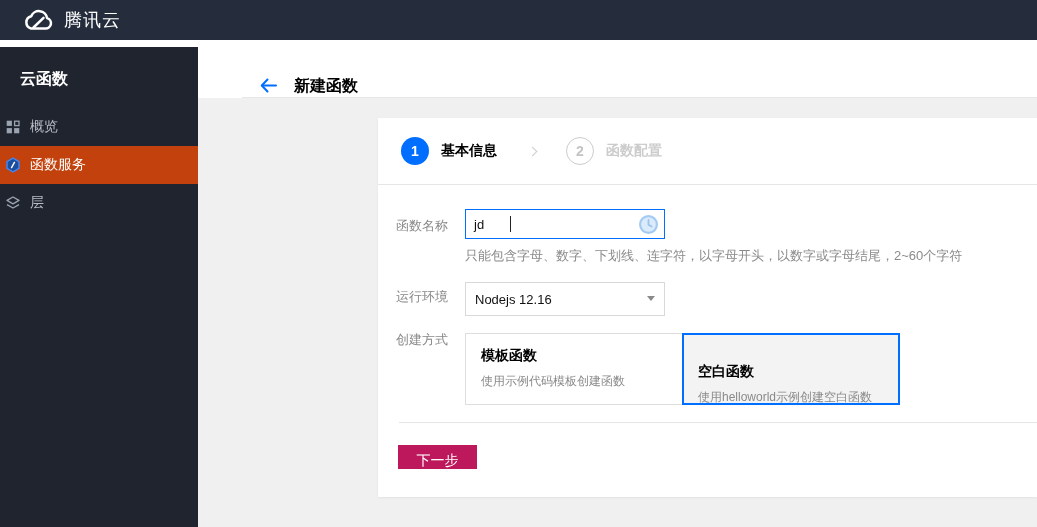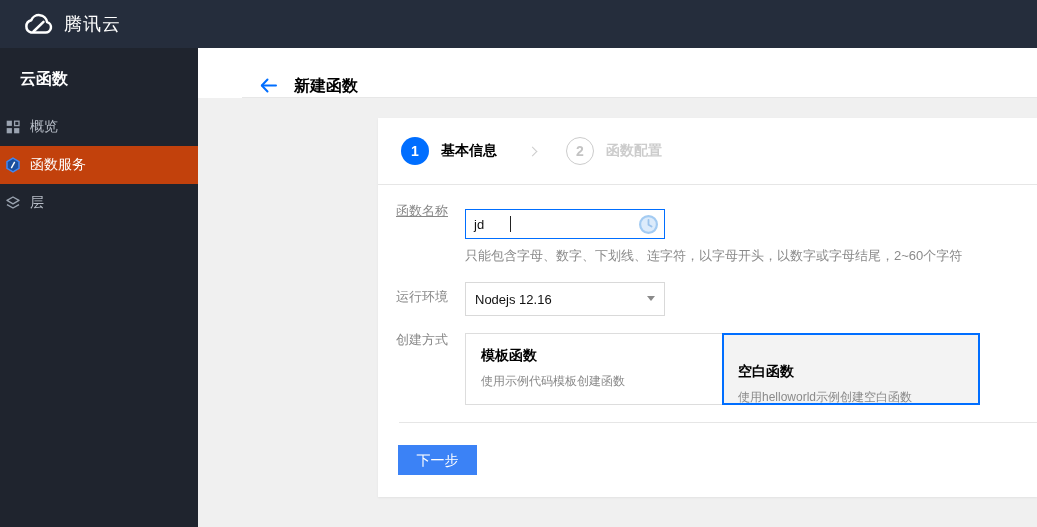--- a/index.html
+++ b/index.html
@@ -1,21 +1,21 @@
 <!DOCTYPE html>
 <html><head>
 <meta charset="utf-8">
 <style>
   * { margin:0; padding:0; box-sizing:border-box; }
   html,body { width:1037px; height:527px; }
   body { font-family:"Liberation Sans","DejaVu Sans",sans-serif; overflow:hidden; background:#fff; }
   .app { position:relative; width:1037px; height:527px; overflow:hidden; }
 
   
-  .topbar { position:absolute; left:0; top:0; width:1037px; height:48px; background:#252d3c; display:flex; align-items:center; z-index:30; }
+  .topbar { position:absolute; left:0; top:0; width:1037px; height:40px; background:#252d3c; display:flex; align-items:center; z-index:30; }
   .brand { display:flex; align-items:center; margin-left:21px; cursor:pointer; }
   .brand-logo { display:flex; align-items:center; }
   .brand-name { color:#fff; font-size:18px; margin-left:9px; letter-spacing:1px; }
   .topnav { display:flex; align-items:center; margin-left:29px; }
   .topnav-item { color:#e3e8f0; font-size:13px; margin-right:28px; display:flex; align-items:center; cursor:pointer; white-space:nowrap; }
   .topnav-plus { color:#e3e8f0; font-size:17px; font-weight:400; margin-left:2px; cursor:pointer; }
   .topnav-sep { width:1px; height:15px; background:#444d5f; margin-right:28px; }
   .chev { display:inline-block; width:6px; height:6px; border-right:1.5px solid #aeb7c4; border-bottom:1.5px solid #aeb7c4; transform:rotate(45deg); margin-left:7px; margin-top:-3px; }
 
   
@@ -48,26 +48,26 @@
   .f-label { position:absolute; left:18px; font-size:13px; color:#888; line-height:30px; white-space:nowrap; }
   .name-input { position:absolute; left:87px; top:91px; width:200px; height:30px; border:1px solid #006eff; background:#fff; display:flex; align-items:center; padding:0 8px; cursor:text;gap:25px; }
   .name-input .val { font-size:13px; color:#111; }
   .caret-bar { width:1px; height:16px; background:#222; margin-left:1px; }
   .name-status { position:absolute; right:5px; top:4px; }
   .help-text { position:absolute; left:87px; top:129px; font-size:13px; color:#8a8a8a; white-space:nowrap; }
   .select-box { position:absolute; left:87px; top:164px; width:200px; height:30px; border:1px solid #d9d9d9; background:#fff; display:flex; align-items:center; padding:16px 9px; cursor:pointer; }
   .select-box .val { font-size:13px; color:#111; }
   .select-caret { position:absolute; right:9px; top:13px; width:0; height:0; border-left:4px solid transparent; border-right:4px solid transparent; border-top:5px solid #8a8a8a; }
   .cards { position:absolute; left:87px; top:215px; display:flex; }
-  .card-opt { width:258px; height:72px; border:1px solid #ddd; background:#fff; padding:13px 15px; cursor:pointer; }
+  .card-opt { width:218px; height:72px; border:1px solid #ddd; background:#fff; padding:13px 15px; cursor:pointer; }
   .card-opt.selected { border:2px solid #006eff; background:#f3f3f3; margin-left:-1px; padding:28px 14px; }
   .opt-title { font-size:14px; font-weight:bold; color:#000; margin-bottom:8px; }
   .opt-desc { font-size:12px; color:#8a8a8a; white-space:nowrap; }
   .divider2 { position:absolute; left:21px; right:0; top:304px; border-top:1px solid #e6e6e6; }
-  .next-btn { position:absolute; left:20px; top:327px; width:79px; height:30px; background:#3b82f6; color:#fff; font-size:14px; text-align:center; line-height:30px; border:none; cursor:pointer; }
+  .next-btn { position:absolute; left:20px; top:327px; width:79px; height:24px; background:#be185d; color:#fff; font-size:14px; text-align:center; line-height:30px; border:none; cursor:pointer; }
 </style>
 </head>
 <body>
 
 <div class="app">
 
   <div class="topbar">
     <div class="brand">
       <span class="brand-logo">
         <svg width="34" height="24" viewBox="0 0 34 24" fill="none" stroke="#ffffff" stroke-width="2.5" stroke-linecap="round" stroke-linejoin="round">
@@ -128,21 +128,21 @@
     <div class="card">
 
       <div class="steps">
         <span class="step-circle active">1</span>
         <span class="step-label active">基本信息</span>
         <span class="step-arrow"></span>
         <span class="step-circle inactive">2</span>
         <span class="step-label inactive">函数配置</span>
       </div>
 
-      <span class="f-label" style="top:78px;text-decoration:underline;">函数名称</span>
+      <span class="f-label" style="top:93px;">函数名称</span>
       <div class="name-input">
         <span class="val">jd</span>
         <span class="caret-bar"></span>
         <span class="name-status">
           <svg width="21" height="21" viewBox="0 0 21 21">
             <circle cx="10.5" cy="10.5" r="8.4" fill="#dcebfb" stroke="#a3cbf2" stroke-width="2.2"></circle>
             <path d="M10.5 6 V10.7 L13.6 12.6" stroke="#9bc3ec" stroke-width="1.8" fill="none" stroke-linecap="round" stroke-linejoin="round"></path>
           </svg>
         </span>
       </div>

